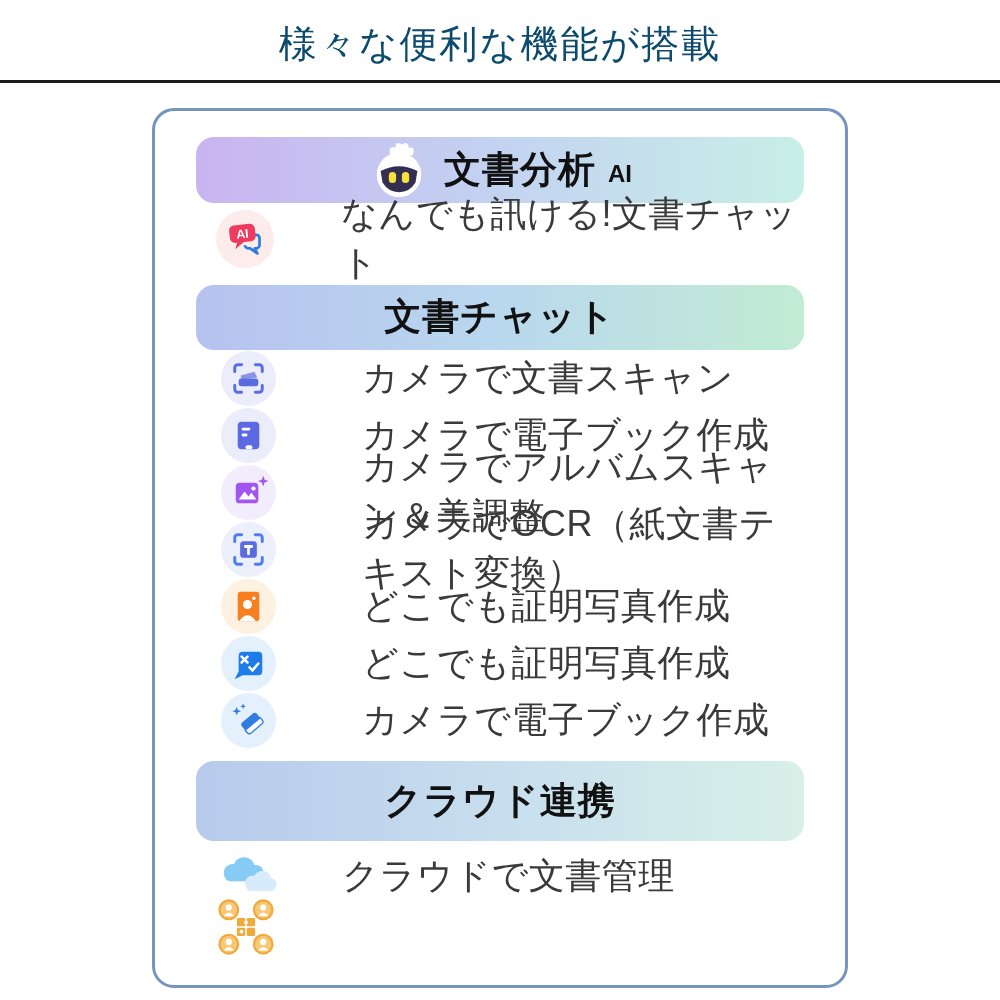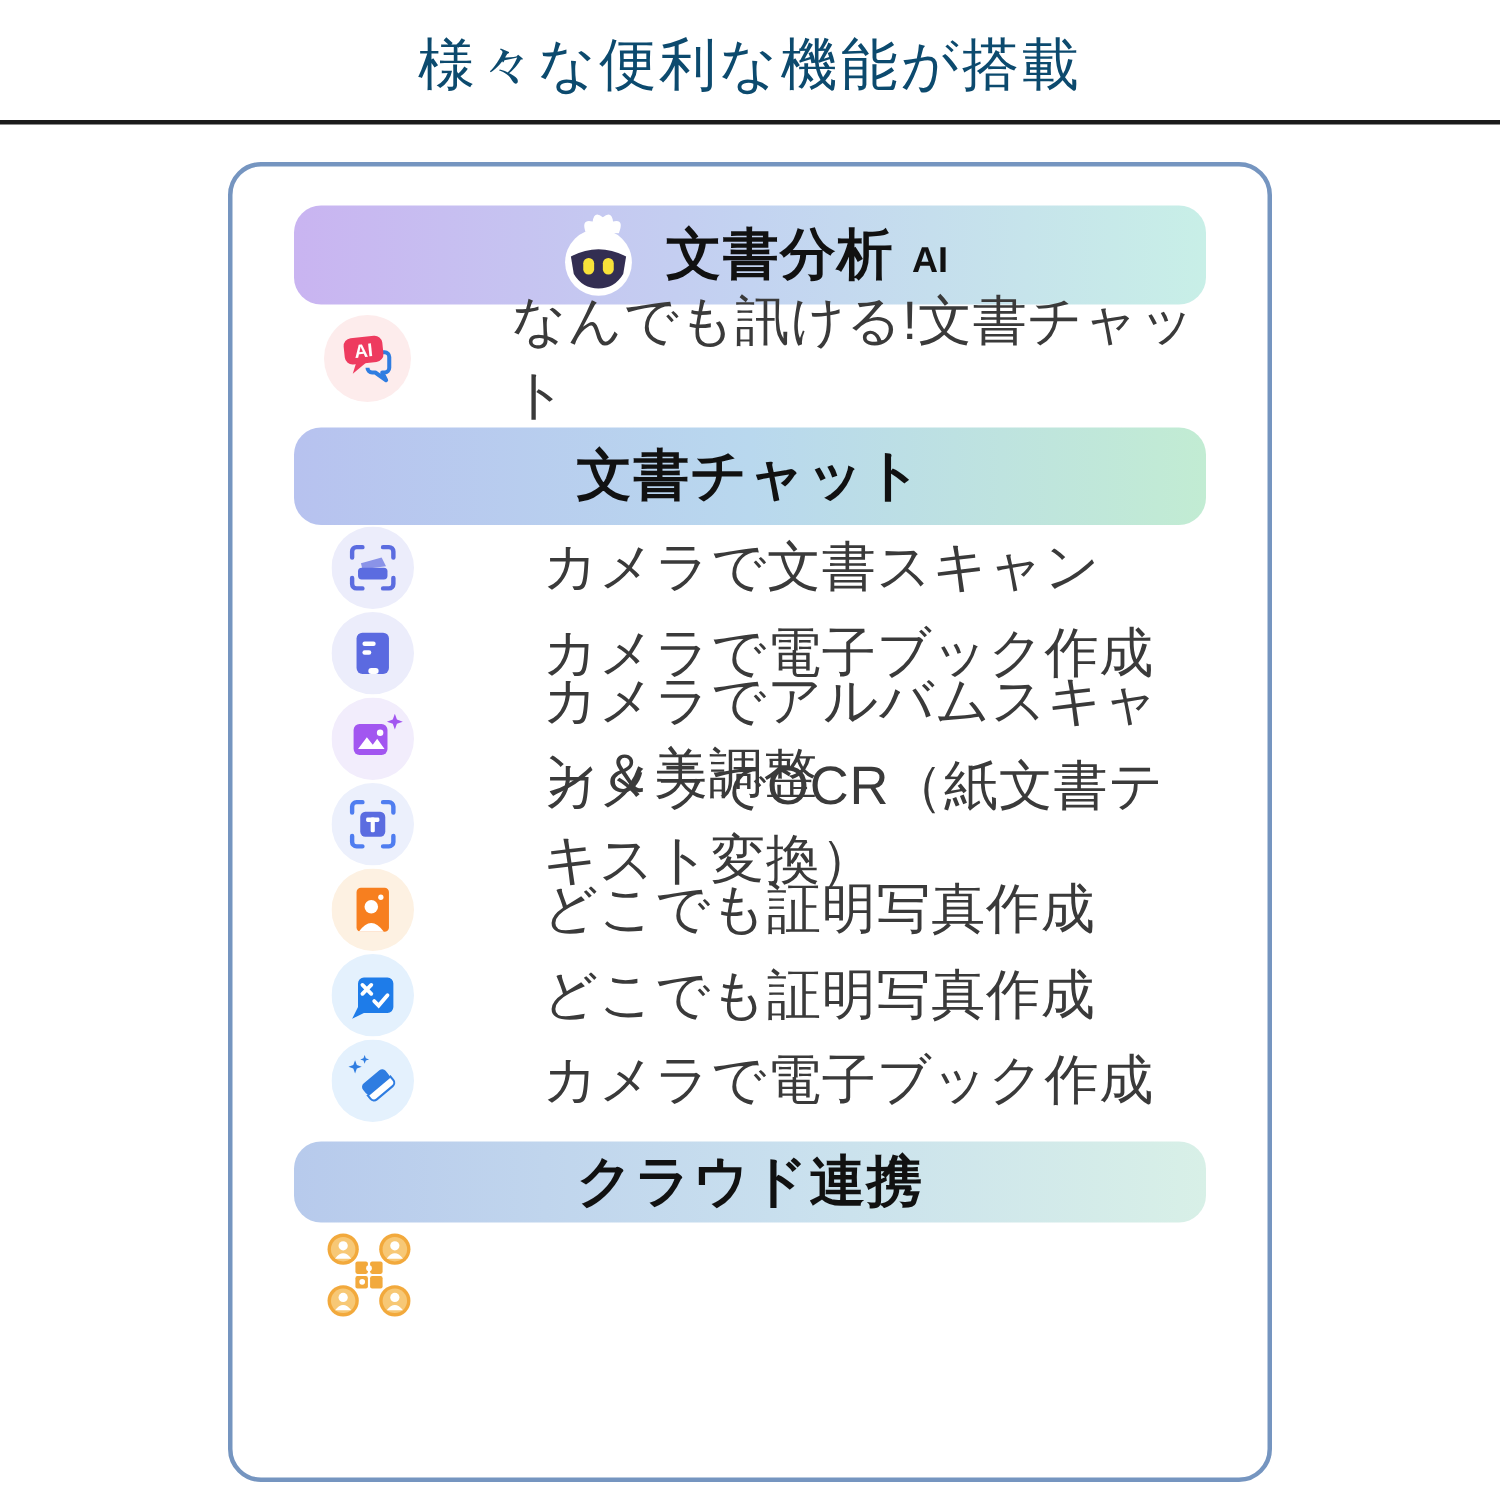--- a/index.html
+++ b/index.html
@@ -14,21 +14,21 @@
   .panel { width:696px; margin:25px auto 0 auto; height:880px;
     border:3px solid #7595c0; border-radius:22px; background:#ffffff;
     padding:24px 41px 20px 41px; display:flex; flex-direction:column; }
 
   .banner { border-radius:18px; display:flex; align-items:center; justify-content:center;
     flex:none; }
   .banner-1 { height:66px; margin-top:2px;
     background:linear-gradient(90deg,#c9b4f1 0%,#c3d3f1 50%,#c8efe7 100%); }
   .banner-2 { height:65px; margin-top:10px;
     background:linear-gradient(90deg,#b7c2ef 0%,#b9d8ee 50%,#c2ecd3 100%); }
-  .banner-3 { height:54px; margin-top:12px; margin-bottom:10px;
+  .banner-3 { height:80px; margin-top:12px; margin-bottom:10px;
     background:linear-gradient(90deg,#b7caec 0%,#c9e0ee 55%,#d8f0e7 100%); }
   .banner-text { font-size:37px; font-weight:bold; color:#111; letter-spacing:1px; }
   .banner-suffix { font-size:24px; font-weight:bold; color:#111; margin-left:12px;
     align-self:center; padding-top:8px; }
   .robot { width:62px; height:62px; margin-right:14px; display:flex; align-items:center; }
 
   .row { display:flex; align-items:center; flex:none; }
   .row-ai   { height:72px; padding-left:20px; }
   .row-sp   { height:57px; padding-left:23px;gap:16px; }
   .row-cl   { height:51px; padding-left:18px; }
@@ -183,20 +183,39 @@
           <path d="M22.5 10.5 l0.8 2.2 2.2 0.8 -2.2 0.8 -0.8 2.2 -0.8 -2.2 -2.2 -0.8 2.2 -0.8 z" fill="#2f7de1"></path>
         </svg>
       </span>
       <span class="row-label">カメラで電子ブック作成</span>
     </div>
 
     <div class="banner banner-3">
       <span class="banner-text">クラウド連携</span>
     </div>
 
+    <div class="row row-cl">
+      <span class="icon-wrap icon-wrap-lg">
+        <svg viewBox="0 0 64 44" width="62" height="43">
+          <g fill="#85cbf5">
+            <circle cx="18" cy="18" r="9"></circle>
+              <circle cx="30" cy="13" r="11"></circle>
+            <circle cx="42" cy="18" r="8"></circle>
+              <rect x="10" y="15" width="40" height="12" rx="6"></rect>
+          </g>
+          <g fill="#d6ecfb">
+            <circle cx="39" cy="29" r="8"></circle>
+              <circle cx="49" cy="25" r="9"></circle>
+            <circle cx="57" cy="30" r="6.5"></circle>
+              <rect x="32" y="27" width="31" height="10" rx="5"></rect>
+          </g>
+        </svg>
+      </span>
+      <span class="row-label">クラウドで文書管理</span>
+    </div>
 
     <div class="row row-cl">
       <span class="icon-wrap icon-wrap-lg">
         <svg viewBox="0 0 64 64" width="58" height="58">
           <g fill="#f2a93c">
             <rect x="22" y="22" width="9.2" height="9.2" rx="1.5"></rect>
             <rect x="32.8" y="22" width="9.2" height="9.2" rx="1.5"></rect>
             <rect x="22" y="32.8" width="9.2" height="9.2" rx="1.5"></rect>
             <rect x="32.8" y="32.8" width="9.2" height="9.2" rx="1.5"></rect>
           </g>

